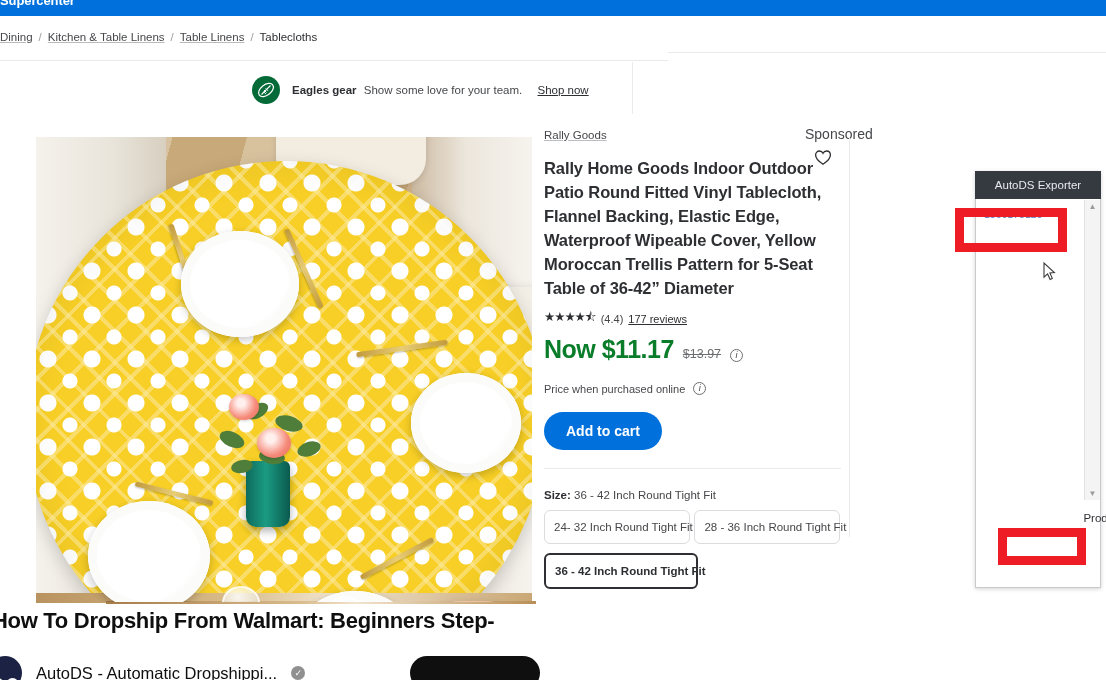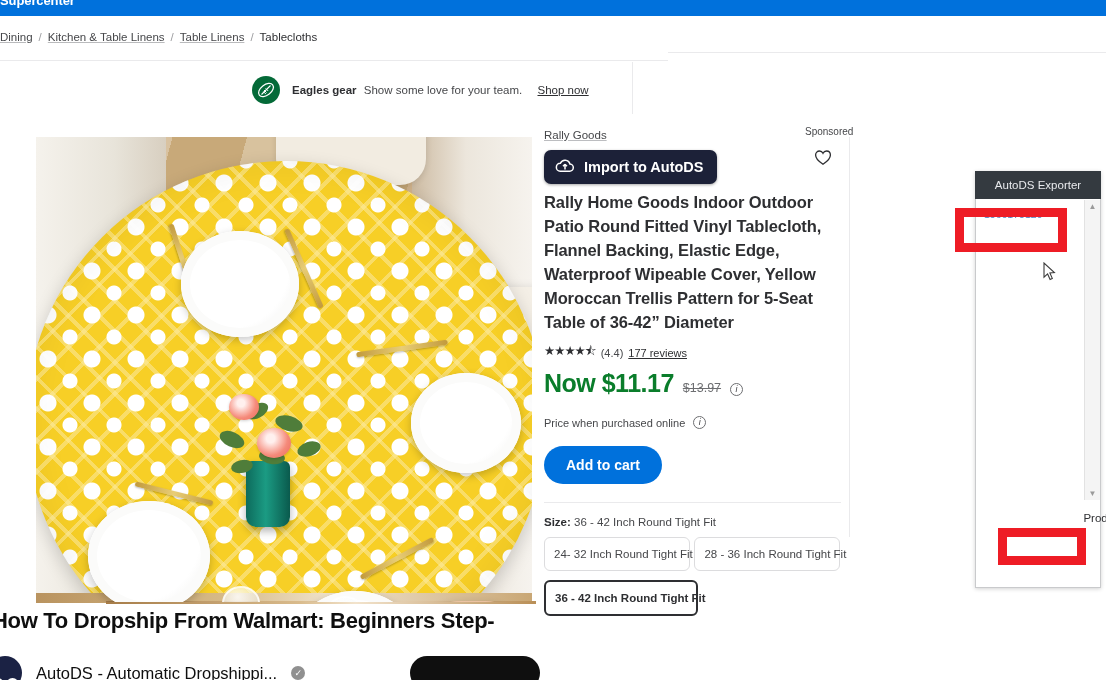--- a/index.html
+++ b/index.html
@@ -160,21 +160,21 @@
   .imgbottomstrip {
     position:absolute; left:36px; top:593px; width:496px; height:10px;
     background:linear-gradient(90deg,#b9935f,#d8bc8a 40%,#f0e4cf 60%,#c9a775);
   }
 
   
   .col {
     position:absolute; left:544px; top:125px; width:304px;
   }
   .sponsored {
-    position:absolute; left:805px; top:126px; font-size:10px; color:#46474a;
+    position:absolute; left:805px; top:126px; font-size:14px; color:#46474a;
   }
   .heartbtn {
     position:absolute; left:812px; top:146px; width:22px; height:22px;
     display:flex; align-items:center; justify-content:center; cursor:pointer;
   }
   .col-divider {
     position:absolute; left:849px; top:137px; width:1px; height:400px; background:#eaeaec;
   }
   .brand {
     font-size:11.5px; color:#46474a; text-decoration:underline;
@@ -205,21 +205,21 @@
     width:13px; height:13px; border-radius:50%; border:1px solid #6d6e71;
     font-size:9px; color:#46474a; font-style:italic; line-height:1;
   }
   .pwp { margin-top:18px; display:flex; align-items:center; gap:8px; font-size:11px; color:#46474a; }
   .addcart {
     margin-top:17px; background:#0071dc; color:#fff; border:none;
     border-radius:22px; padding:11px 22px; font-size:14px; font-weight:bold;
     cursor:pointer;
   }
   .hr-mid { margin-top:18px; width:297px; height:1px; background:#eaeaec; }
-  .sizelabel { margin-top:13px; font-size:11.5px; color:#46474a; }
+  .sizelabel { margin-top:20px; font-size:11.5px; color:#46474a; }
   .sizelabel b { color:#2e2f32; }
   .sizeopt {
     margin-top:9px; width:146px; padding:10px 9px;
     border:1px solid #dcdcde; border-radius:6px;
     font-size:11.5px; color:#46474a; background:#fff; cursor:pointer;
     text-align:left; white-space:nowrap;
   }
   .sizeopt.sel {
     border:2px solid #2e2f32; color:#2e2f32; font-weight:bold; width:154px;
   }
@@ -384,31 +384,20 @@
   <div class="sponsored">Sponsored</div>
   <div class="heartbtn">
     <svg width="18" height="17" viewBox="0 0 18 17">
       <path d="M9 15.2C9 15.2 1.6 10.7 1.6 6.1C1.6 3.6 3.4 2 5.5 2C7 2 8.4 3 9 4.2C9.6 3 11 2 12.5 2C14.6 2 16.4 3.6 16.4 6.1C16.4 10.7 9 15.2 9 15.2Z" fill="none" stroke="#2e2f32" stroke-width="1.3"></path>
     </svg>
   </div>
   <div class="col-divider"></div>
 
   <div class="col">
     <a class="brand" href="#">Rally Goods</a>
-    <div>
-      <button class="autods-btn">
-        <span>
-          <svg width="20" height="15" viewBox="0 0 20 15">
-            <path d="M5.2 13.2h9.3a3.6 3.6 0 0 0 .4-7.2A5 5 0 0 0 5.4 5.3A3.9 3.9 0 0 0 5.2 13.2Z" fill="none" stroke="#ffffff" stroke-width="1.5"></path>
-            <path d="M10 11.6V6.4M10 6.2l-2 2M10 6.2l2 2" stroke="#ffffff" stroke-width="1.5" fill="none"></path>
-          </svg>
-        </span>
-        <span>Import to AutoDS</span>
-      </button>
-    </div>
     <h1 class="ptitle">Rally Home Goods Indoor Outdoor Patio Round Fitted Vinyl Tablecloth, Flannel Backing, Elastic Edge, Waterproof Wipeable Cover, Yellow Moroccan Trellis Pattern for 5-Seat Table of 36-42” Diameter</h1>
 
     <div class="ratingrow">
       <span class="stars">★★★★⯪</span>
       <span>(4.4)</span>
       <a class="reviews" href="#">177 reviews</a>
     </div>
 
     <div class="pricerow">
       <span class="pricenow">Now $11.17</span>

